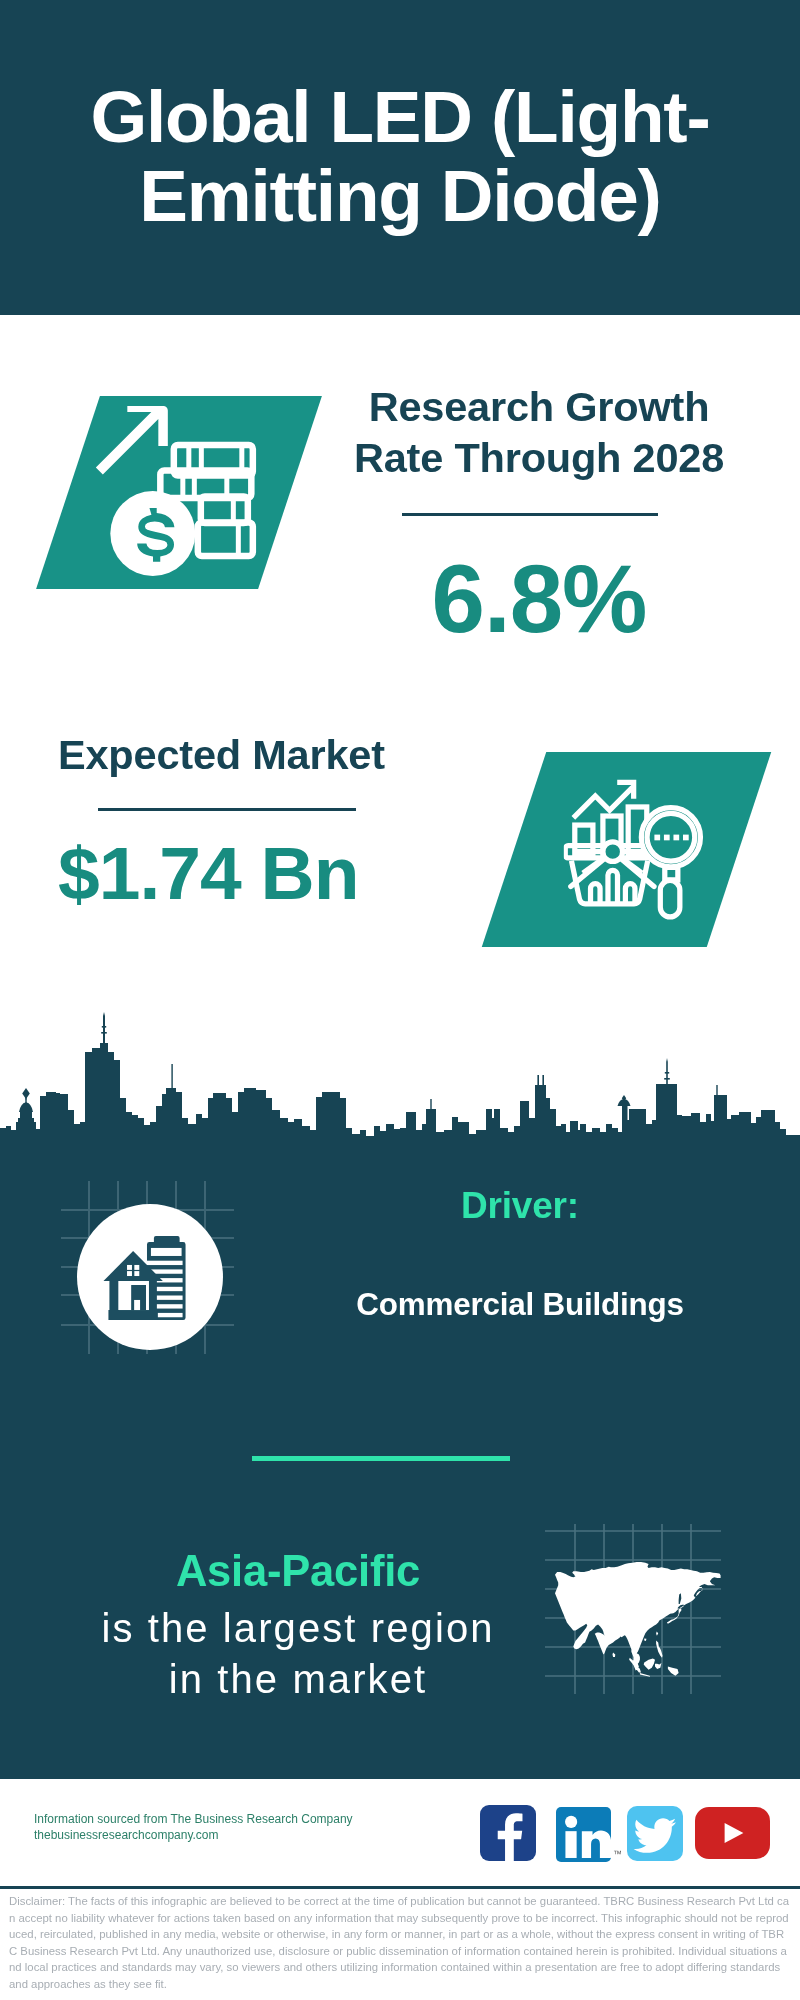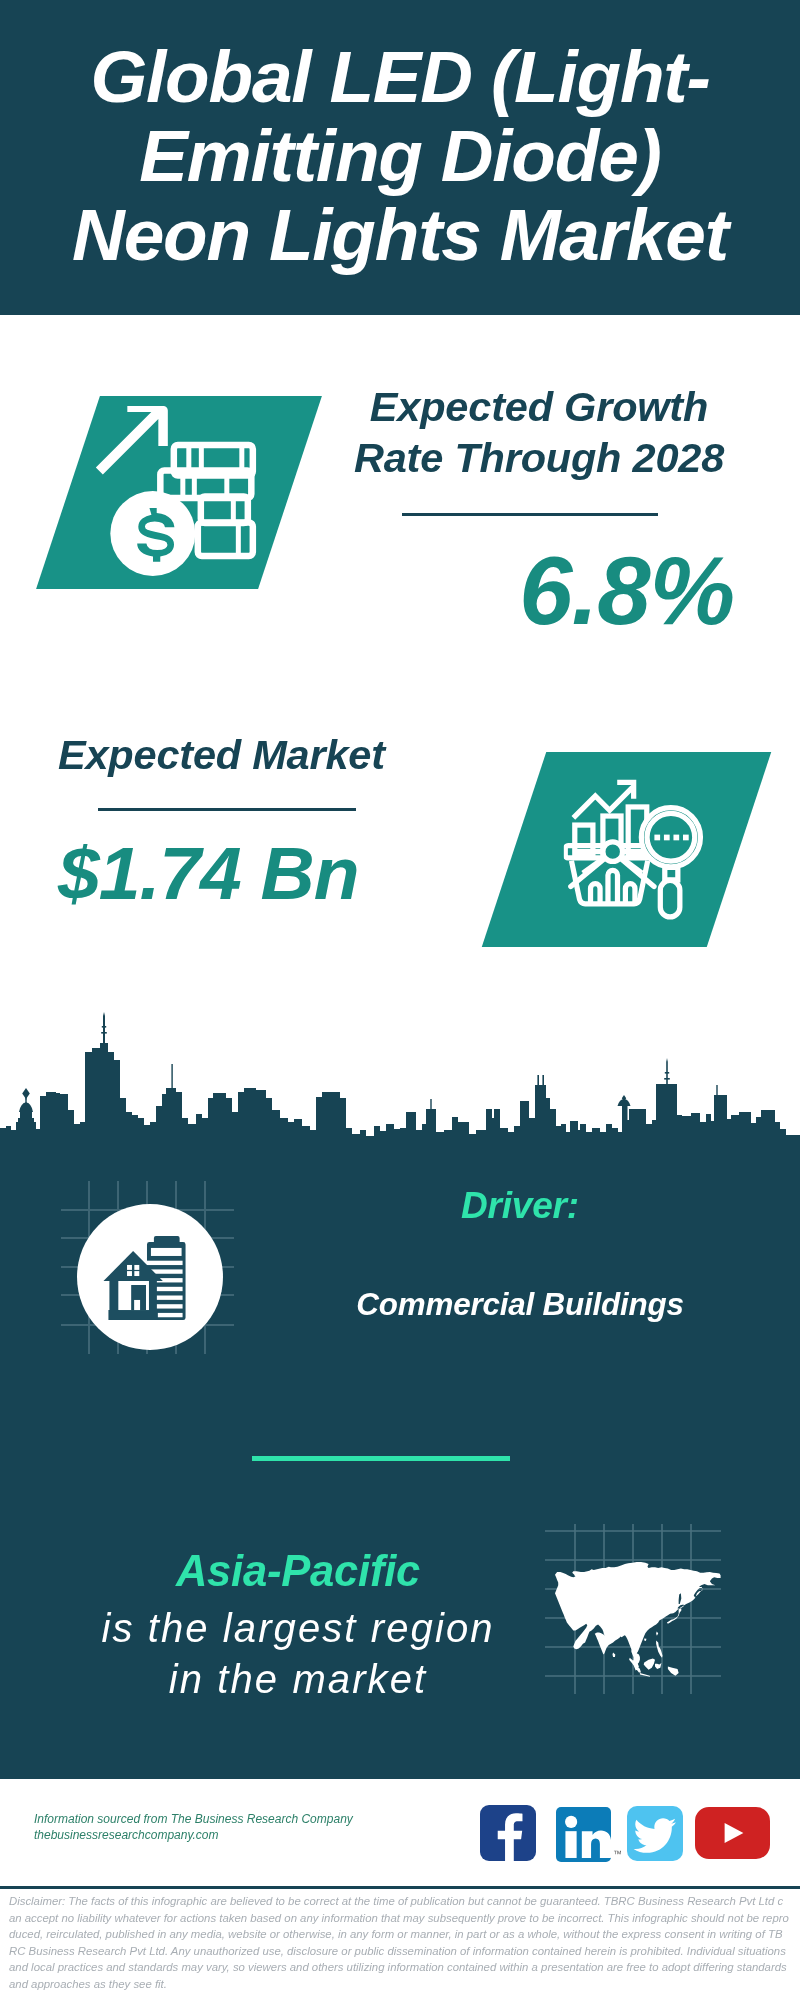--- a/index.html
+++ b/index.html
@@ -1,38 +1,38 @@
 <!DOCTYPE html>
 <html><head>
 <meta charset="utf-8">
 <title>Infographic</title>
 <style>
   html,body{margin:0;padding:0;}
   body{width:800px;height:2000px;background:#ffffff;font-family:"Liberation Sans",sans-serif;overflow:hidden;position:relative;}
-  .page{position:relative;width:681px;height:2000px;font-style:italic;}
+  .page{position:relative;width:681px;height:2000px;}
 
   
   .header{position:absolute;left:0;top:0;width:800px;height:315px;background:#174454;display:flex;align-items:center;justify-content:center;}
   .header h1{margin:0;color:#ffffff;font-size:73px;line-height:79px;font-weight:bold;text-align:center;letter-spacing:-1.2px;white-space:nowrap;padding-top:0px;margin-top:-4px;}
 
   
   .white-zone{position:absolute;left:0;top:315px;width:800px;height:835px;background:#ffffff;}
 
   
   .para{position:absolute;background:#189287;transform:skewX(-18.3deg);}
   .para .pic{position:absolute;transform:skewX(18.3deg);}
   .stat1-icon{left:68px;top:396px;width:222px;height:193px;}
   .stat1-icon .pic{left:22px;top:4px;width:170px;height:180px;}
   .stat1-text{position:absolute;left:344px;top:382px;width:390px;text-align:center;}
 
   .stat-title{color:#174454;font-size:41.5px;font-weight:bold;line-height:1.22;margin:0;letter-spacing:-0.2px;}
   .stat-rule{height:3px;background:#174454;width:256px;}
   .stat-value{color:#188c80;font-weight:bold;margin:0;line-height:1.0;letter-spacing:-1px;}
   .stat1-text .stat-rule{margin:30px 0 0 58px;}
-  .stat1-text .stat-value{font-size:96px;margin-top:27px;text-align:right;}
+  .stat1-text .stat-value{font-size:96px;margin-top:35px;}
   .stat2-text .stat-rule{margin:27px 0 0 40px;width:258px;}
   .stat2-text .stat-value{font-size:75px;margin-top:25px;}
 
   .stat2-text{position:absolute;left:58px;top:730px;width:390px;text-align:left;}
   .stat2-icon{left:514px;top:752px;width:225px;height:195px;}
   .stat2-icon .pic{left:49px;top:21px;width:143px;height:148px;}
 
   
   .dark-zone{position:absolute;left:0;top:1150px;width:800px;height:629px;background:#174454;}
   .skyline{position:absolute;left:0;top:1004px;width:800px;height:150px;}
@@ -69,21 +69,21 @@
   .soc-yt{left:215px;top:2px;width:75px;height:52px;background:#cf2222;border-radius:14px;}
   .disclaimer{position:absolute;left:9px;top:1893px;width:780px;color:#a8aeb4;font-size:11.36px;line-height:16.6px;word-break:break-all;}
   .disc-rule{position:absolute;left:0;top:1886px;width:800px;height:3px;background:#174454;}
 </style>
 </head>
 <body>
 
 <div class="page">
 
   <div class="header">
-    <h1><span>Global LED (Light-</span><br><span>Emitting Diode)</span><br><span>Neon Lights Market</span></h1>
+    <h1><span>Global LED (Light-</span><br><span>Emitting Diode)</span><br></h1>
   </div>
 
   <div class="white-zone"></div>
 
   <div class="para stat1-icon">
     <svg class="pic" viewBox="0 0 170 180">
 
       <path d="M36.5 6 h36 a4.5 4.5 0 0 1 4.5 4.5 v35.5 h-9.5 v-27 l-55.5 55.5 -7 -7 55.5 -55.5 h-24 z" fill="#fff"></path>
 
       <rect x="83" y="45" width="79" height="30.5" rx="4" fill="none" stroke="#fff" stroke-width="6.5"></rect>
@@ -102,21 +102,21 @@
       <rect x="107" y="122.5" width="55" height="33.5" rx="4" fill="none" stroke="#fff" stroke-width="6.5"></rect>
       <rect x="145" y="125.5" width="5" height="27.5" fill="#fff"></rect>
 
       <circle cx="62" cy="133.5" r="42.5" fill="#fff"></circle>
       <g transform="translate(37,108) scale(0.865,0.8)">
         <path d="M25 0 h8.4 v6.4 q11.4 1.3 16.6 7.8 q3.7 4.6 3.9 10 h-11 q-0.3 -3.5 -3.2 -5.4 q-3.1 -2 -8.6 -2 q-5.6 0 -8.5 1.9 q-2.8 1.8 -2.8 4.3 q0 2.7 2.8 4.1 q2.8 1.4 9.8 2.8 q11.4 2.1 15.6 5.4 q5.4 3.7 5.4 10.3 q0 6.4 -4.9 10.5 q-4.2 3.5 -11 4.6 v6.5 h-8.4 v-6.5 q-9 -1.3 -13.9 -5.9 q-4.3 -4.1 -4.4 -10.3 h10.7 q0.3 4 3.6 6 q3.4 2 8.9 2 q6.1 0 9.1 -2 q2.7 -1.8 2.7 -4.3 q0 -3.3 -3.4 -4.8 q-3.4 -1.4 -11 -2.8 q-10.4 -2 -14.5 -5.5 q-4.8 -3.6 -4.8 -9.7 q0 -6.2 4.8 -10.3 q4.1 -3.5 10.4 -4.7 z" fill="#189287"></path>
       </g>
     </svg>
   </div>
   <div class="stat1-text">
-    <p class="stat-title"><span>Expected Growth</span><br><span>Rate Through 2028</span></p>
+    <p class="stat-title"><span>Research Growth</span><br><span>Rate Through 2028</span></p>
     <div class="stat-rule"></div>
     <p class="stat-value">6.8%</p>
   </div>
 
   <div class="stat2-text">
     <p class="stat-title"><span>Expected Market</span><br></p>
     <div class="stat-rule"></div>
     <p class="stat-value">$1.74 Bn</p>
   </div>
   <div class="para stat2-icon">

